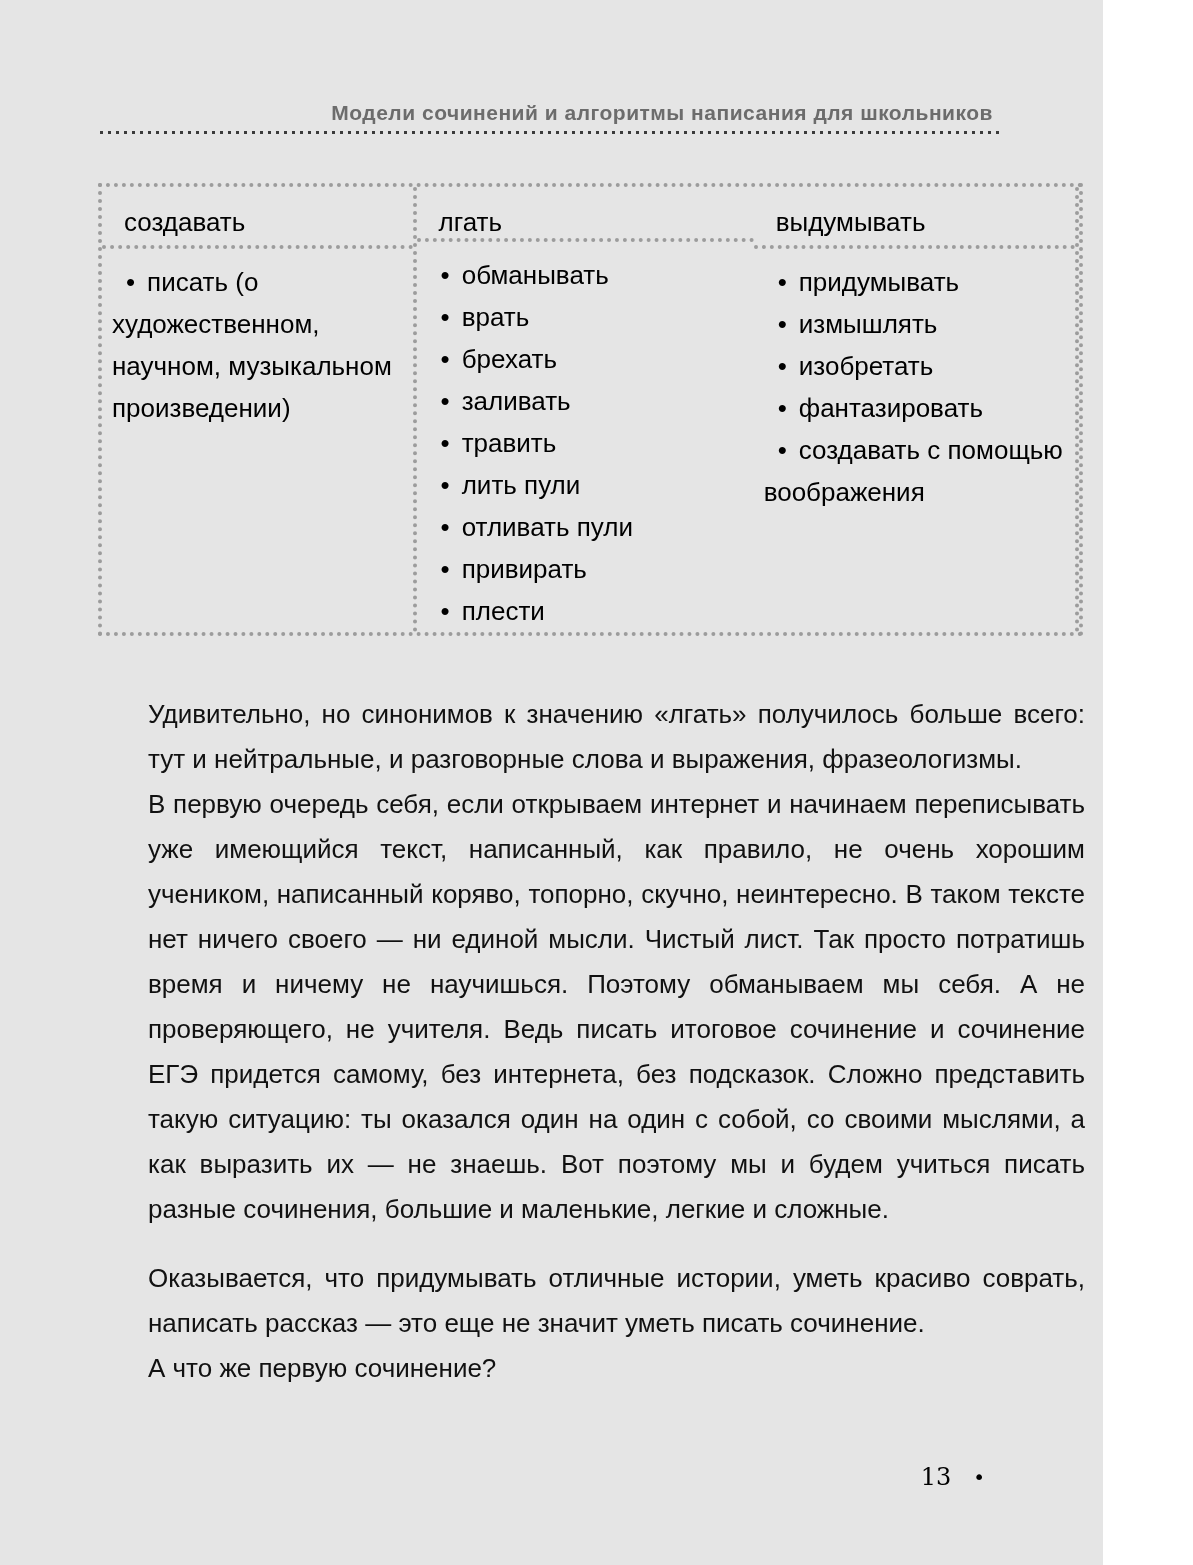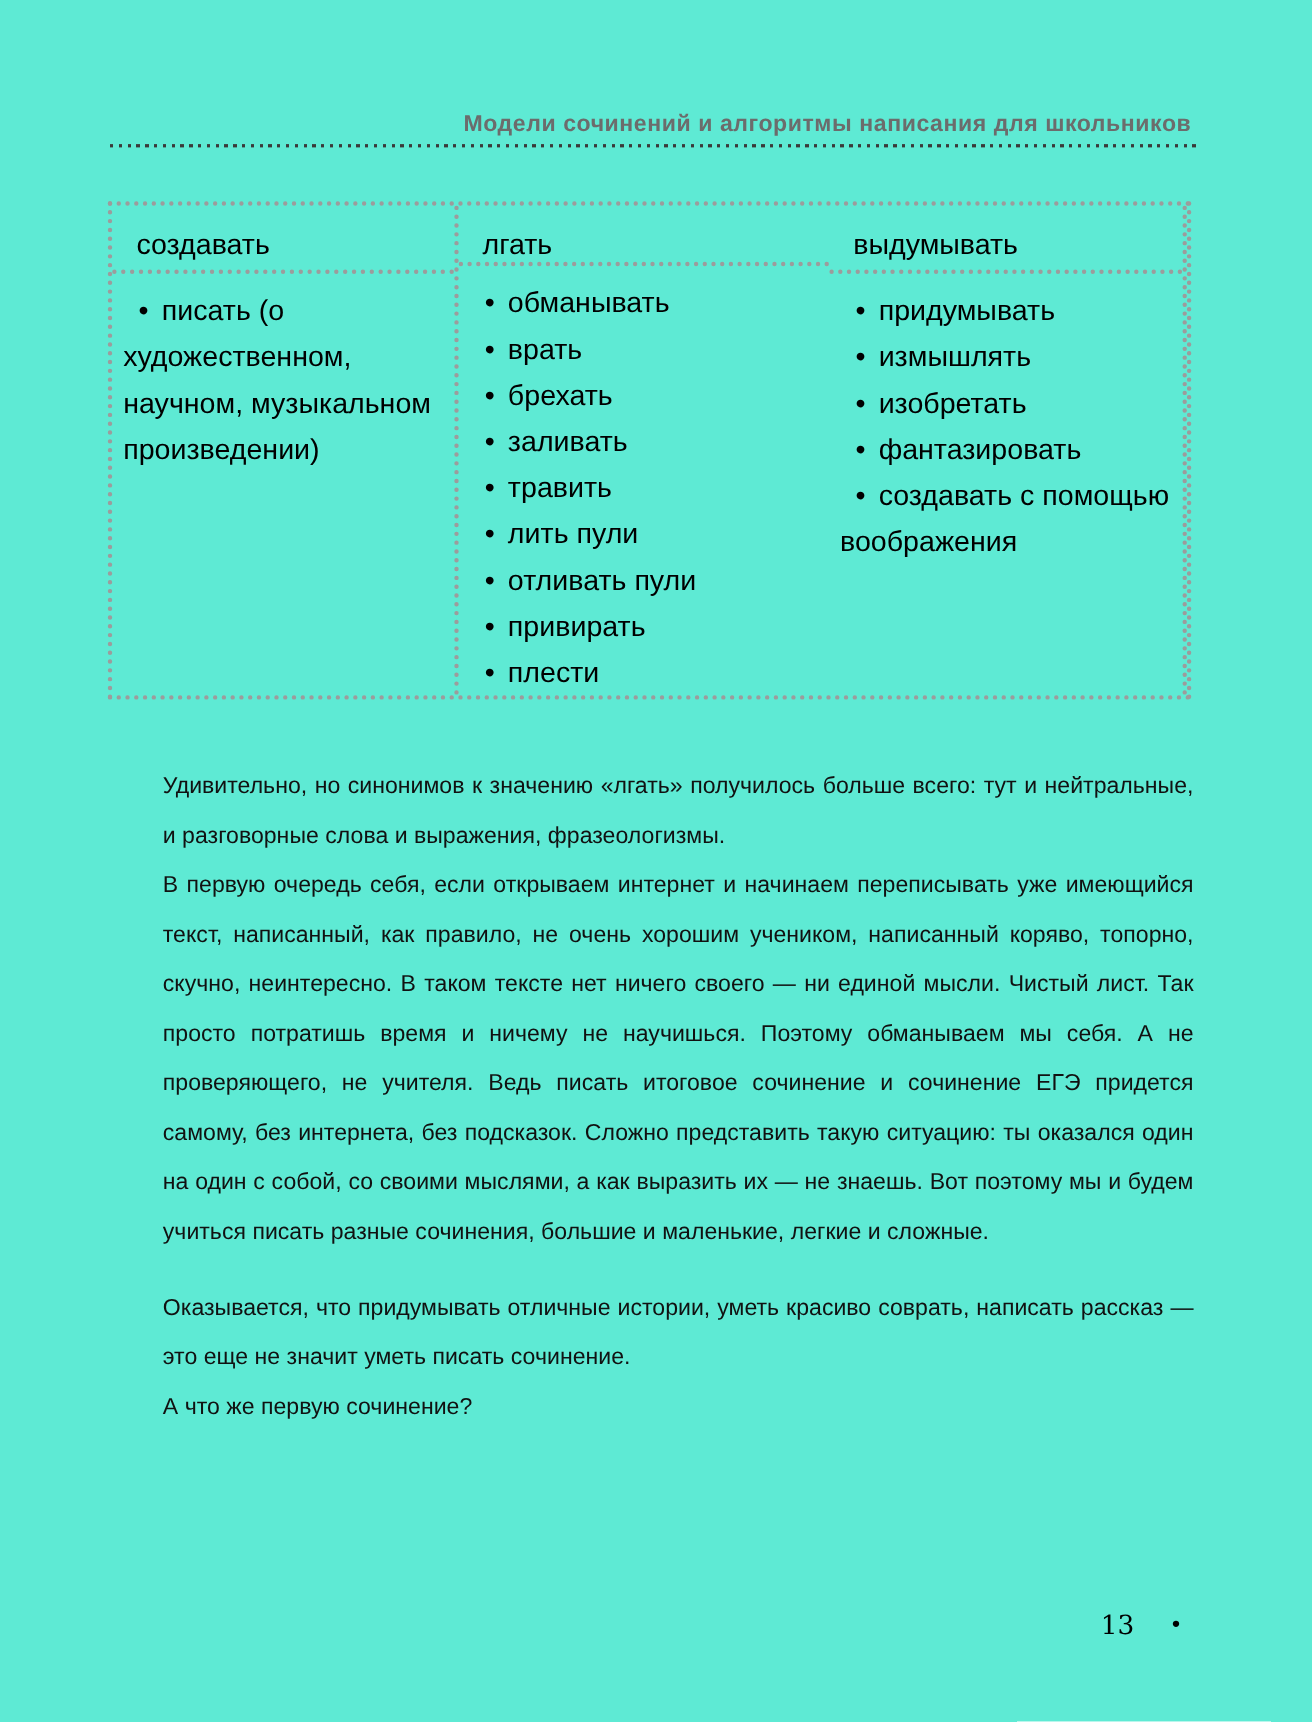--- a/index.html
+++ b/index.html
@@ -1,19 +1,19 @@
 <!DOCTYPE html>
 <html lang="ru"><head>
 <meta charset="utf-8">
 <style>
   html,body{margin:0;padding:0;background:#ffffff;}
   .page{
     position:relative;
-    width:1193px;height:1565px;
-    background:#5eead4;
+    width:1103px;height:1565px;
+    background:#e5e5e5;
     overflow:hidden;
     font-family:"Liberation Sans", sans-serif;
     color:#121212;
   }
   
   .running-head{
     position:absolute;top:101px;left:100px;right:110px;
     text-align:right;
     font-size:21px;font-weight:700;
     color:#6c6c6c;
@@ -45,32 +45,32 @@
   }
   .col-body{
     padding:12px 8px 0 10px;
     font-size:26px;line-height:42px;color:#000;
   }
   .li{text-indent:14px;}
   .bullet{font-size:26px;margin-right:12px;}
   
   .body-text{
     position:absolute;top:692px;left:148px;width:937px;
-    font-size:21px;line-height:45px;
+    font-size:26px;line-height:45px;
     text-align:justify;
     color:#111;
   }
   .body-text p{margin:0;}
   .body-text p.gap-before{margin-top:24px;}
   
   .page-num{
     position:absolute;top:1463px;right:118px;
     font-family:"DejaVu Serif", serif;
     font-size:24px;color:#000;
-    display:flex;align-items:center;gap:32px;
+    display:flex;align-items:center;gap:22px;
   }
   .pn-dot{font-family:"DejaVu Sans", sans-serif;font-size:20px;line-height:1;}
 </style>
 </head>
 <body>
 
 <div class="page">
 
   <div class="running-head">Модели сочинений и алгоритмы написания для школьников</div>
   <div class="head-rule"></div>

